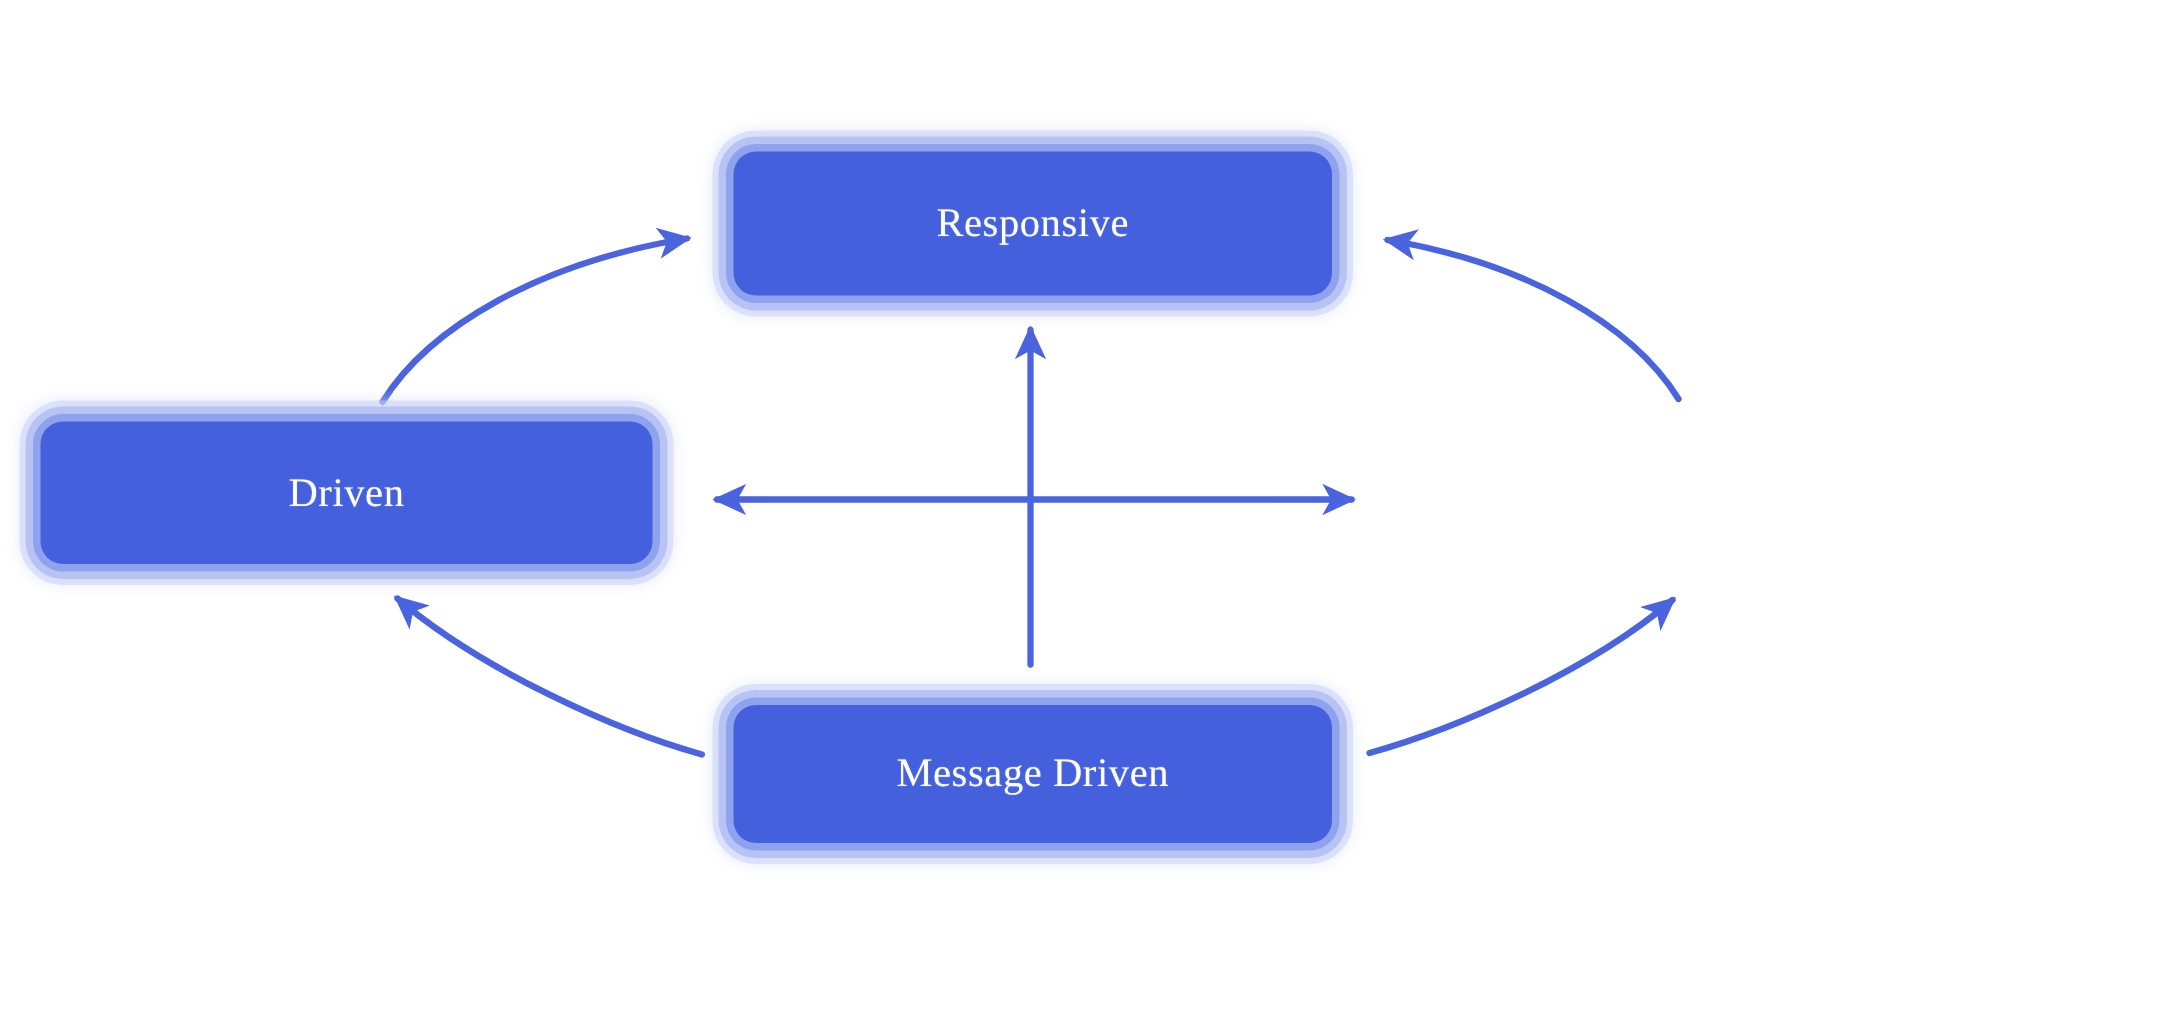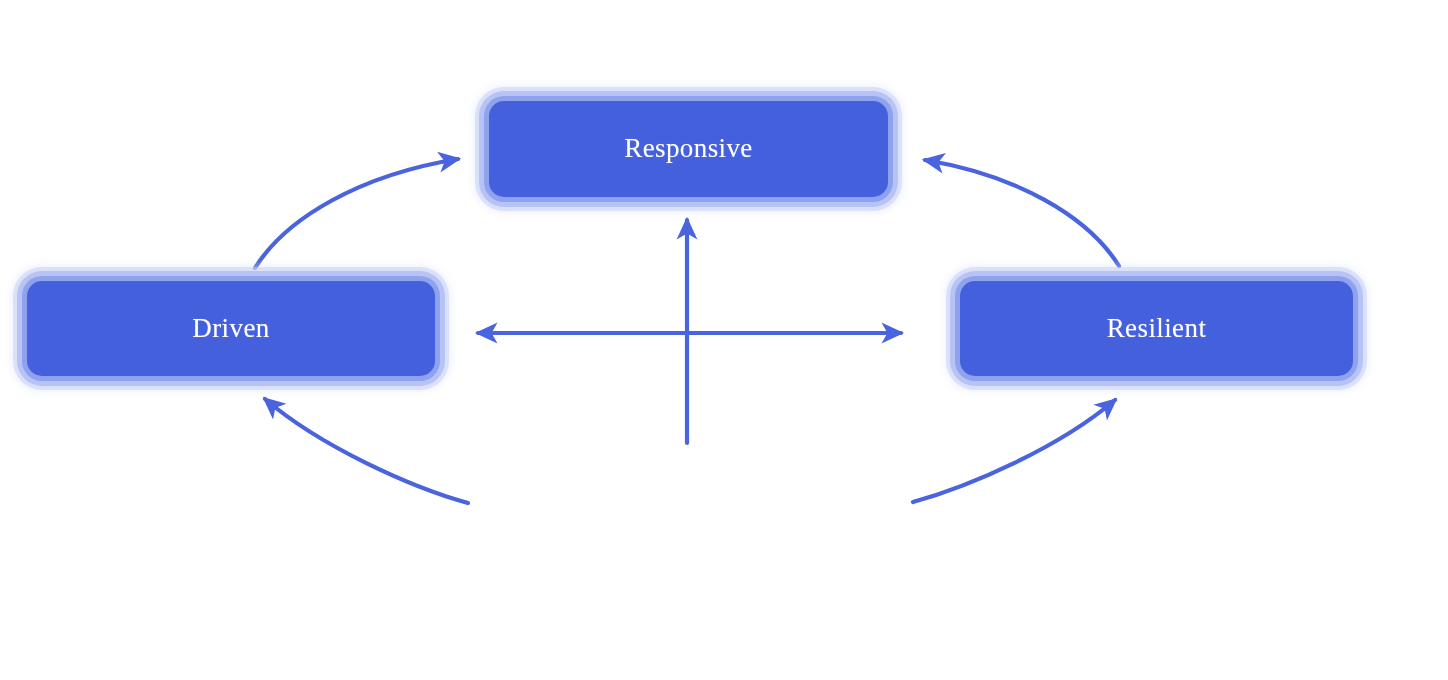--- a/index.html
+++ b/index.html
@@ -106,18 +106,18 @@
   </svg>
 
   <div class="node" id="node-responsive">
     <span class="node-label">Responsive</span>
   </div>
 
   <div class="node" id="node-elastic">
     <span class="node-label">Driven</span>
   </div>
 
-  <div class="node" id="node-resilient">
-    <span class="node-label">Resilient</span>
+
+  <div class="node" id="node-message-driven">
+    <span class="node-label">Message Driven</span>
   </div>
-
 
 </div>
 
 </body></html>

